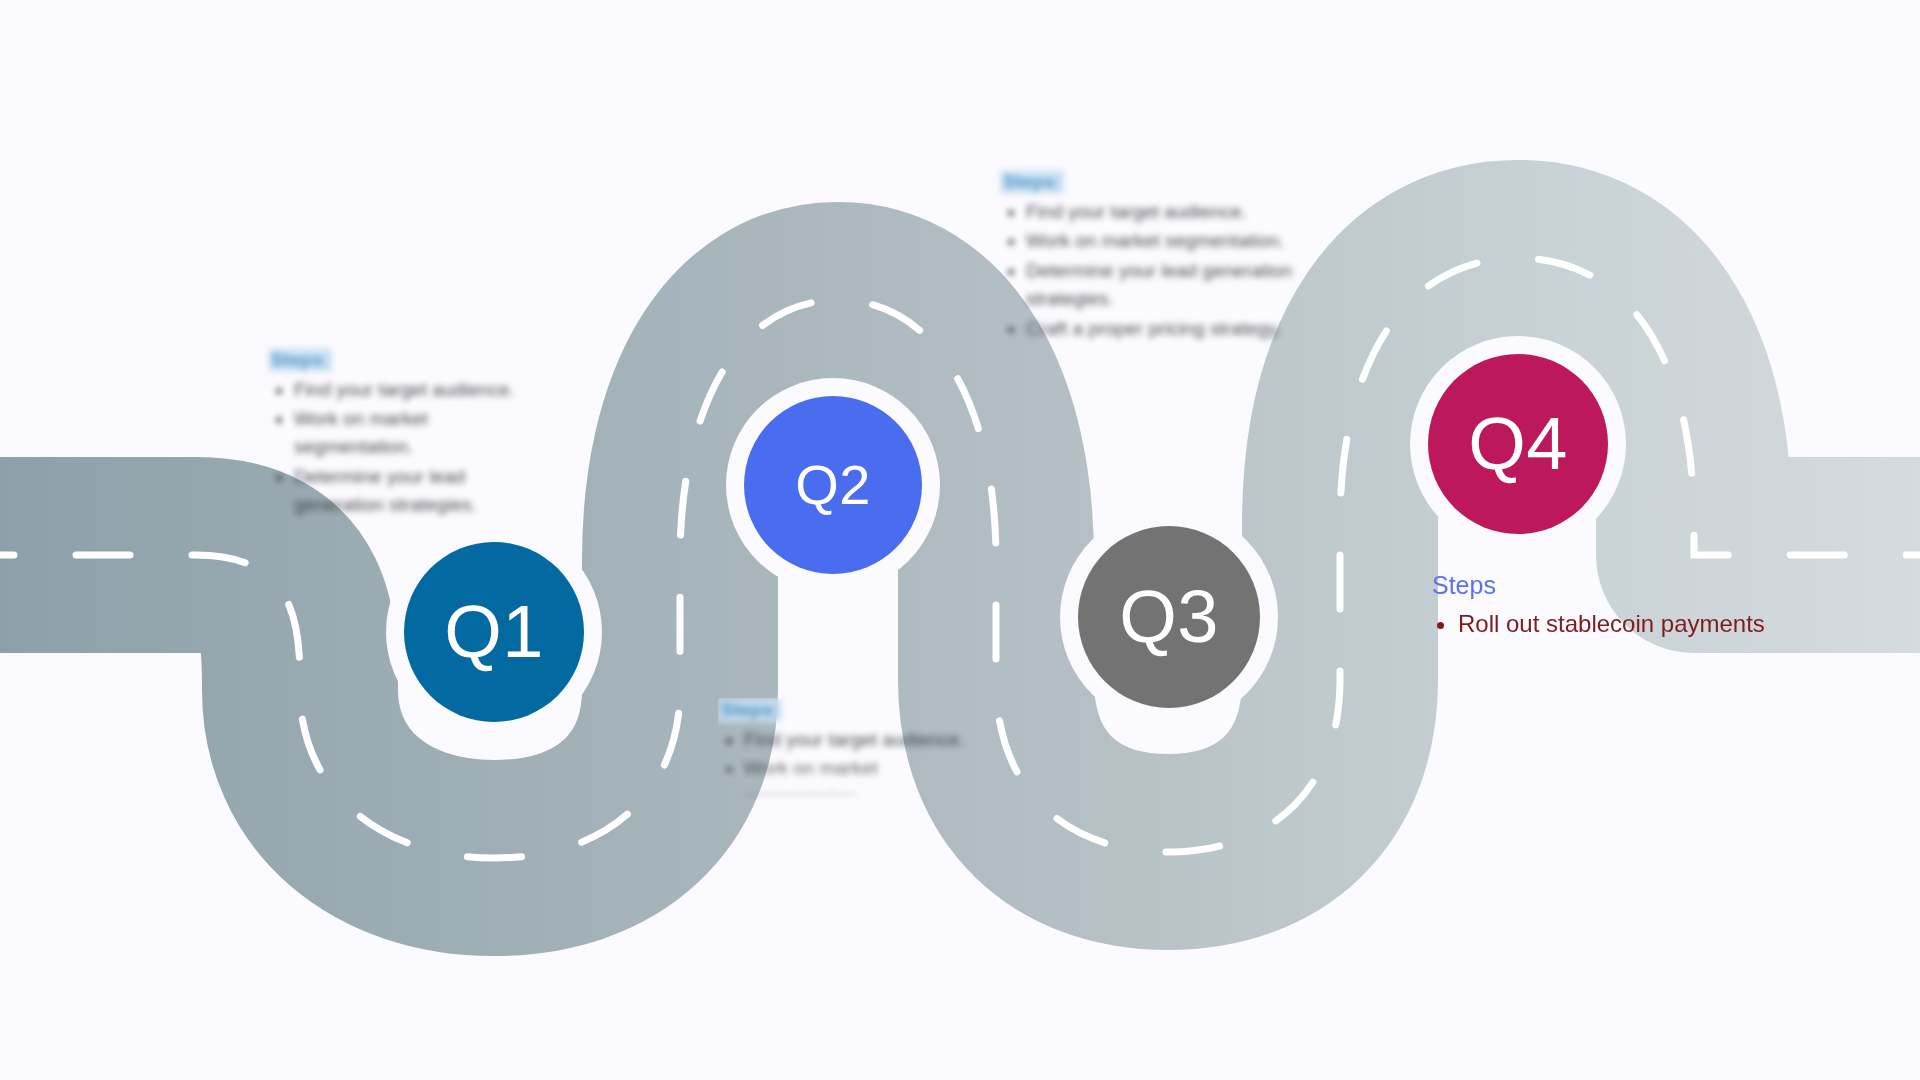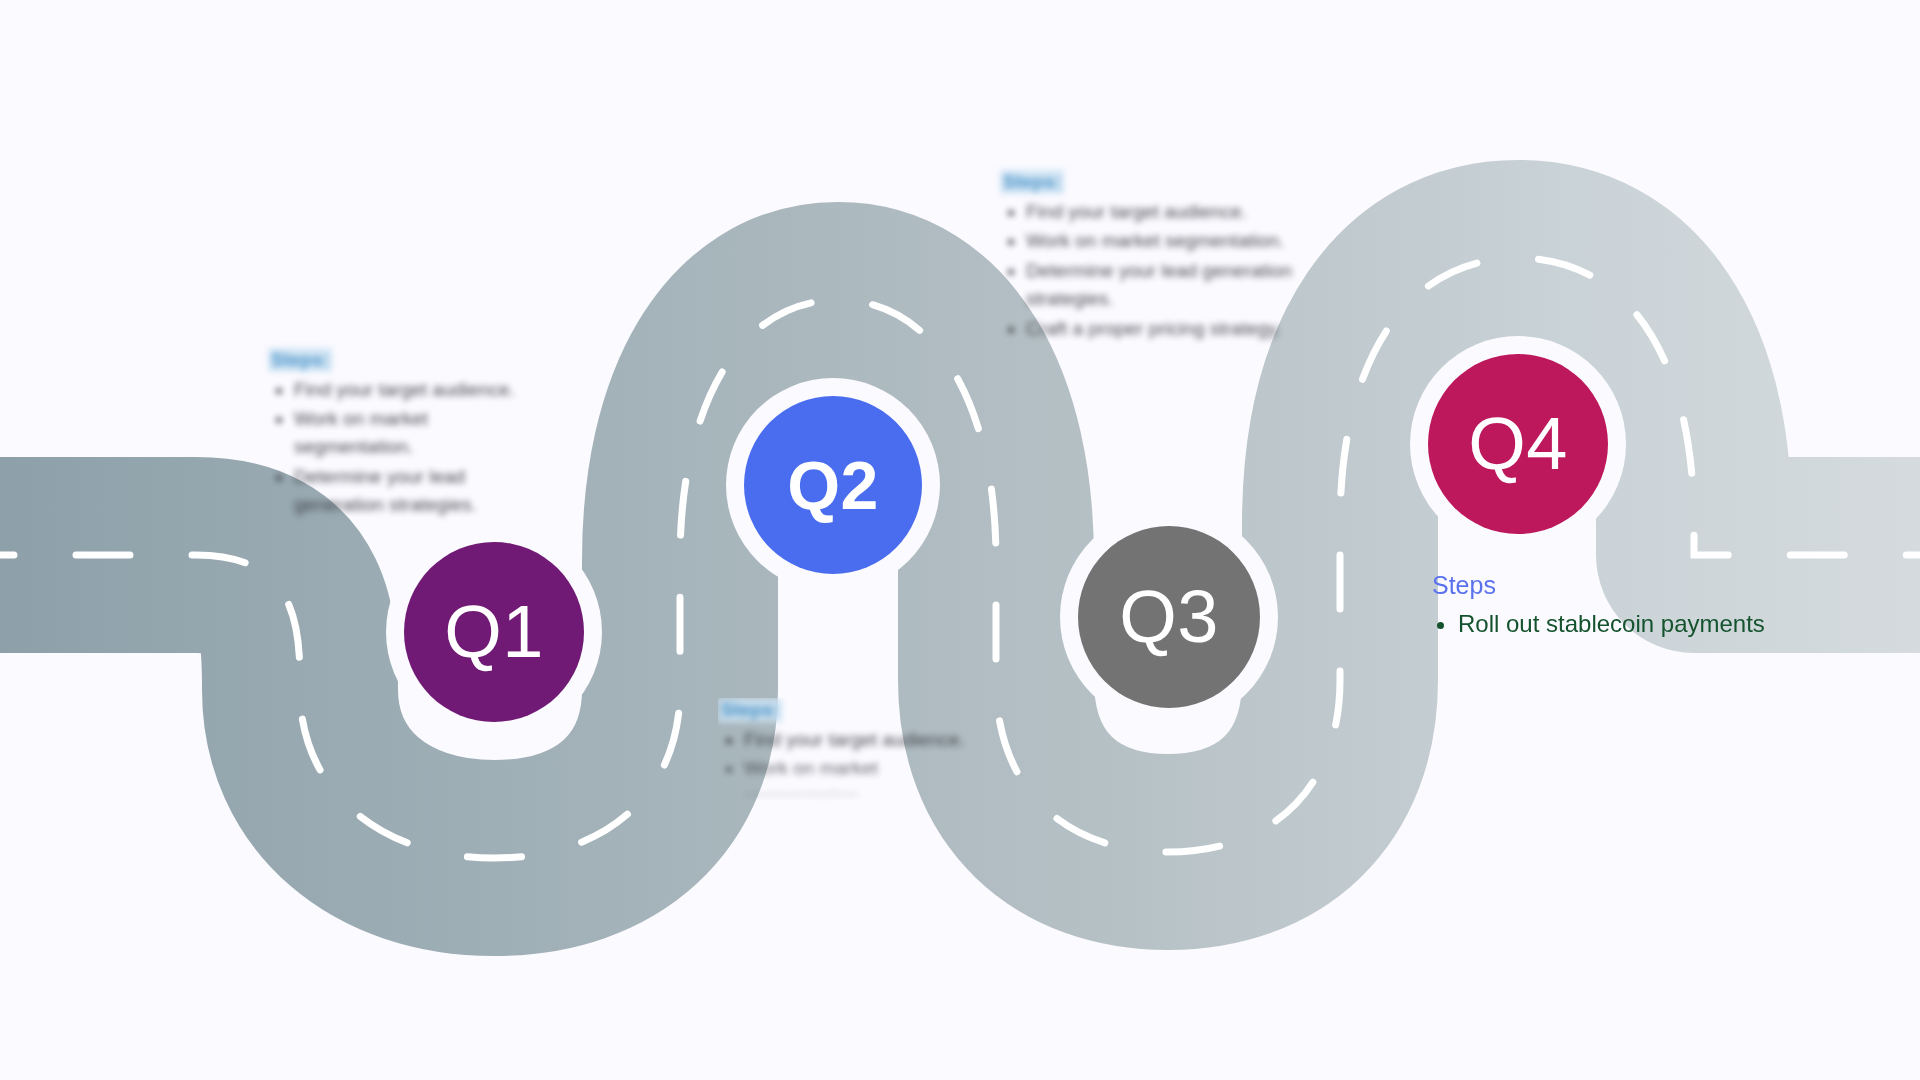--- a/index.html
+++ b/index.html
@@ -41,29 +41,28 @@
     font-family: "Liberation Sans", sans-serif;
     font-weight: 400;
     letter-spacing: 0.5px;
     user-select: none;
   }
   .milestone .m-label { line-height: 1; }
 
   #ms-q1 {
     left: 404px; top: 542px;
     width: 180px; height: 180px;
-    background: #701a75;
+    background: #0369a1;
     font-size: 74px;
   }
   #ms-q2 {
     left: 744px; top: 396px;
     width: 178px; height: 178px;
     background: #4a6df0;
-    font-size: 68px;
-    font-weight: bold;
+    font-size: 56px;
   }
   #ms-q3 {
     left: 1078px; top: 526px;
     width: 182px; height: 182px;
     background: #737373;
     font-size: 74px;
   }
   #ms-q4 {
     left: 1428px; top: 354px;
     width: 180px; height: 180px;
@@ -82,21 +81,21 @@
     font-weight: 400;
     margin: 0 0 6px 0;
     line-height: 1.25;
   }
   .steps-list {
     margin: 0;
     padding-left: 26px;
     list-style: disc;
   }
   .steps-list li {
-    color: #14532d;
+    color: #7f1d1d;
     font-size: 24px;
     line-height: 1.42;
     margin: 0 0 2px 0;
   }
 
   
   .blurred {
     filter: blur(3.1px);
     opacity: 0.92;
   }

